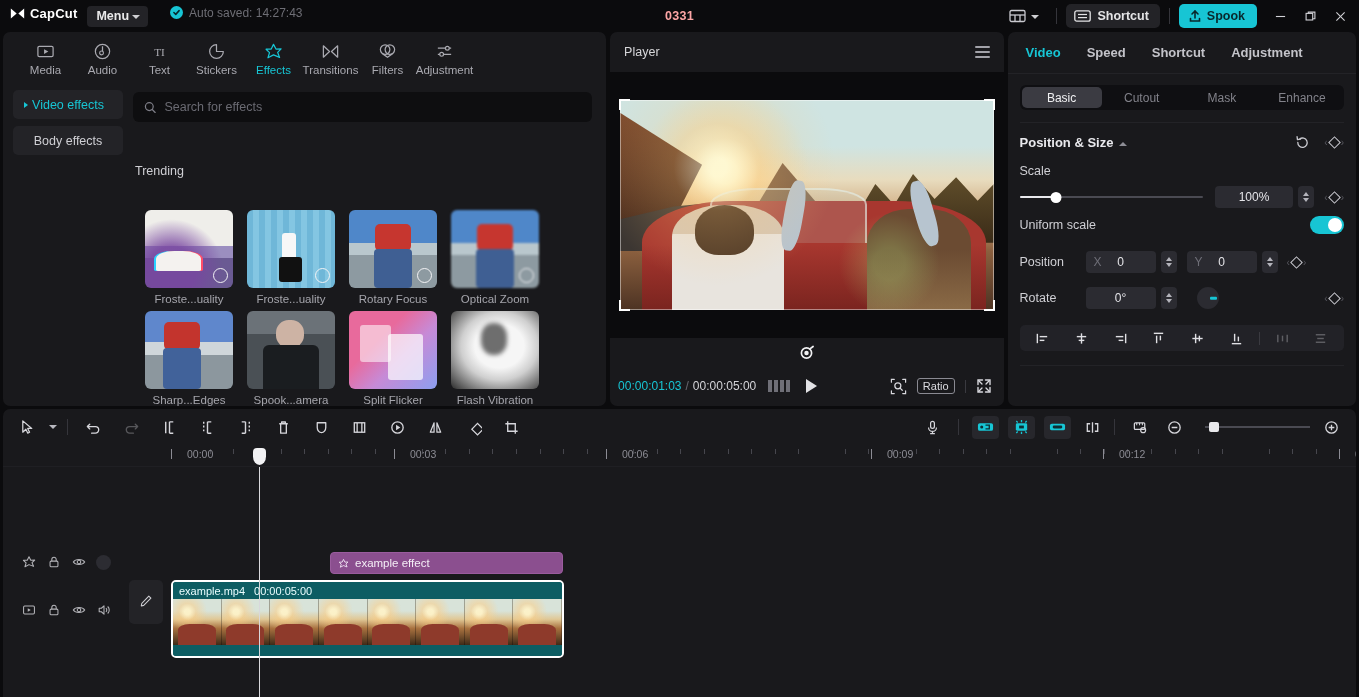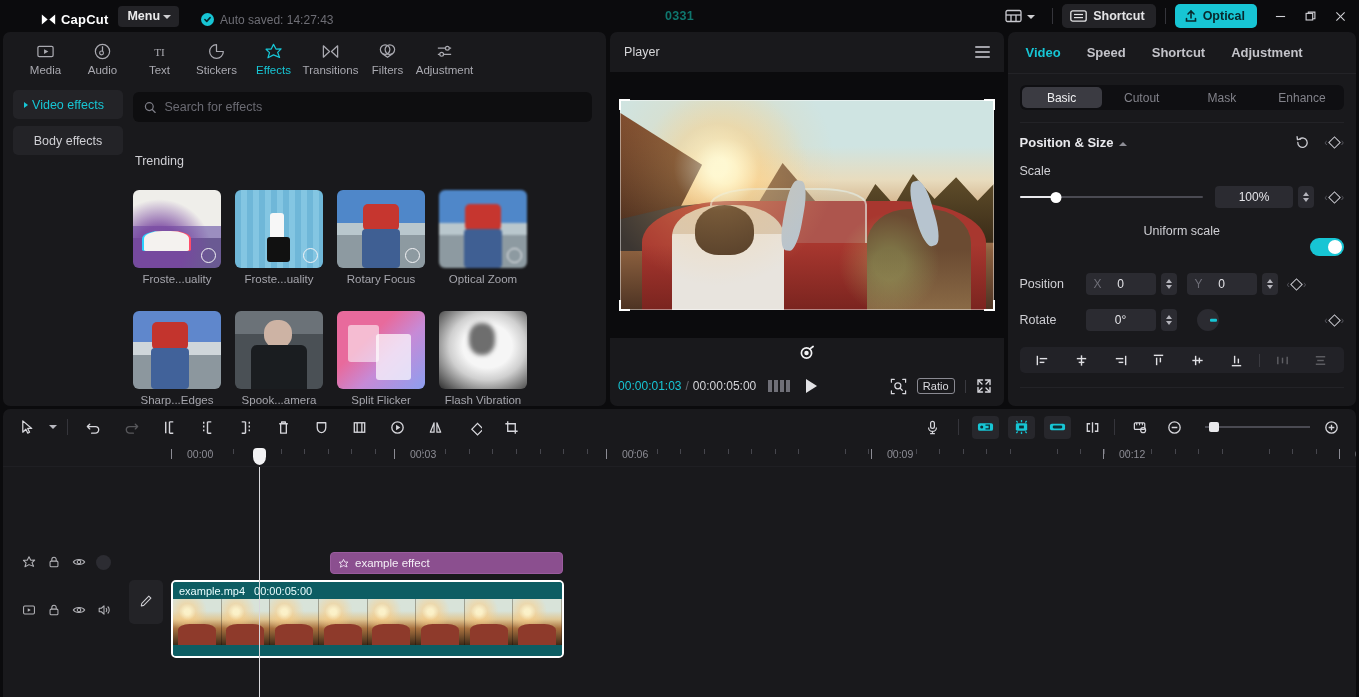--- a/index.html
+++ b/index.html
@@ -11,37 +11,37 @@
     overflow: hidden;
     user-select: none;
   }
   .app { width: 1359px; height: 697px; position: relative; display: flex; flex-direction: column; }
 
   
   .titlebar {
     height: 32px; background: #0b0b0d; display: flex; align-items: center;
     position: relative; flex: 0 0 32px;
   }
-  .tb-left { display: flex; align-items: flex-end; gap: 10px; padding-left: 10px; margin-left: 31px; }
+  .tb-left { display: flex; align-items: flex-start; gap: 10px; padding-left: 10px; }
   .logo { display: flex; align-items: center; gap: 5px; }
   .logo-mark { width: 15px; height: 13px; }
   .logo-text { font-size: 13px; font-weight: bold; color: #fff; letter-spacing: .2px; }
   .menu-btn {
     background: #232327; border-radius: 4px; padding: 3px 8px 4px 9px;
     font-size: 12.5px; font-weight: bold; color: #e9e9ea; display: flex; align-items: center; gap: 3px;
     cursor: pointer;
   }
   .caret-d { width: 0; height: 0; border-left: 4px solid transparent; border-right: 4px solid transparent; border-top: 4px solid #cfcfd2; margin-top:2px;}
   .autosave { display: flex; align-items: center; gap: 6px; margin-left: 12px; font-size: 12px; color: #6e6e75; }
   .check-badge { width: 13px; height: 13px; border-radius: 50%; background: #17c5d4; display:flex;align-items:center;justify-content:center; }
   .check-badge svg { width: 9px; height: 9px; }
 
   .tb-title {
     position: absolute; left: 0; right: 0; text-align: center; font-size: 12.5px;
-    color: #0f766e; font-weight: bold; pointer-events: none; letter-spacing: .3px;
+    color: #fca5a5; font-weight: bold; pointer-events: none; letter-spacing: .3px;
   }
   .tb-right { margin-left: auto; display: flex; align-items: center; gap: 0px; padding-right: 4px; }
   .layout-btn { display:flex; align-items:center; gap:5px; padding: 4px 8px; cursor:pointer; }
   .vsep { width:1px; height:16px; background:#35353b; margin:0 9px; }
   .shortcut-btn {
     background: #232327; border-radius: 5px; padding: 5px 11px 5px 8px; display:flex; align-items:center; gap:6px;
     font-size: 12.5px; font-weight:bold; color:#e4e4e6; cursor:pointer;
   }
   .export-btn {
     background: #17c5d4; border-radius: 5px; padding: 5px 12px 5px 9px; display:flex; align-items:center; gap:5px;
@@ -80,21 +80,21 @@
   .search-box {
     height: 30px; background: #0e0e10; border-radius: 6px; display:flex; align-items:center; gap:8px;
     padding: 0 11px; cursor: text;
   }
   .search-box input {
     background: transparent; border: none; outline: none; color: #cfcfd4; font-size: 12.5px;
     font-family: "Liberation Sans", sans-serif; width: 100%;
   }
   .search-box input::placeholder { color: #6a6a72; }
   .sec-title { font-size: 12.5px; color: #cfcfd4; margin: 19px 0 9px 2px; }
-  .grid { display: grid; grid-template-columns: repeat(4, 88px); gap: 26px 14px; }
+  .grid { display: grid; grid-template-columns: repeat(4, 88px); gap: 6px 14px; margin-left: 12px; }
   .eff-card { width: 88px; cursor: pointer; }
   .eff-thumb { width: 88px; height: 78px; border-radius: 6px; position: relative; overflow: hidden; }
   .eff-dl {
     position:absolute; right: 5px; bottom: 5px; width: 15px; height: 15px; border-radius: 50%;
     border: 1.6px solid #f2f2f4; box-sizing: border-box;
   }
   .eff-dl::after{ content:""; position:absolute; top:-1.6px; right:-1.6px; width:8px;height:8px;
      background: inherit; }
   .eff-name { font-size: 11.5px; color: #a5a5ac; text-align:center; margin-top: 5px; white-space:nowrap; overflow:hidden; text-overflow:ellipsis; }
 
@@ -307,21 +307,21 @@
         </svg>
         <span>Shortcut</span>
       </div>
       <div class="vsep"></div>
       <div class="export-btn">
         <svg width="14" height="14" viewBox="0 0 14 14">
           <path d="M7 2 L7 9" stroke="#08282c" stroke-width="1.6" stroke-linecap="round"></path>
           <path d="M4 5 L7 2 L10 5" stroke="#08282c" stroke-width="1.6" fill="none" stroke-linecap="round" stroke-linejoin="round"></path>
           <path d="M2.5 9.5 L2.5 12 L11.5 12 L11.5 9.5" stroke="#08282c" stroke-width="1.6" fill="none" stroke-linecap="round"></path>
         </svg>
-        <span>Optical</span>
+        <span>Spook</span>
       </div>
       <div class="win-ctrl" style="margin-left:8px">
         <svg viewBox="0 0 12 12">
             <line x1="1" y1="6" x2="11" y2="6" stroke="#d2d2d7" stroke-width="1.2"></line>
           </svg>
       </div>
       <div class="win-ctrl">
         <svg viewBox="0 0 12 12">
           <rect x="1.2" y="2.6" width="7.2" height="7.2" stroke="#d2d2d7" stroke-width="1.2" fill="none"></rect>
           <path d="M3.6 2.6 L3.6 1.2 L10.8 1.2 L10.8 8.4 L8.4 8.4" stroke="#d2d2d7" stroke-width="1.2" fill="none"></path>
@@ -607,21 +607,21 @@
             <i class="up"></i>
             <i class="dn"></i>
           </span>
         <span class="kf" style="margin-left:10px">
           <span class="arw">‹</span>
           <span class="diamond"></span>
           <span class="arw">›</span>
         </span>
       </div>
 
-      <div class="ctl-row" style="margin-top:16px;flex-direction:column;">
+      <div class="ctl-row" style="margin-top:8px;">
         <span class="ctl-lbl" style="width:auto;flex:0 0 auto;">Uniform scale</span>
         <span class="toggle">
             <span class="dot"></span>
           </span>
       </div>
 
       <div class="ctl-row" style="margin-top:17px;">
         <span class="ctl-lbl">Position</span>
         <span class="numbox xy">
           <span class="ax">X</span>

